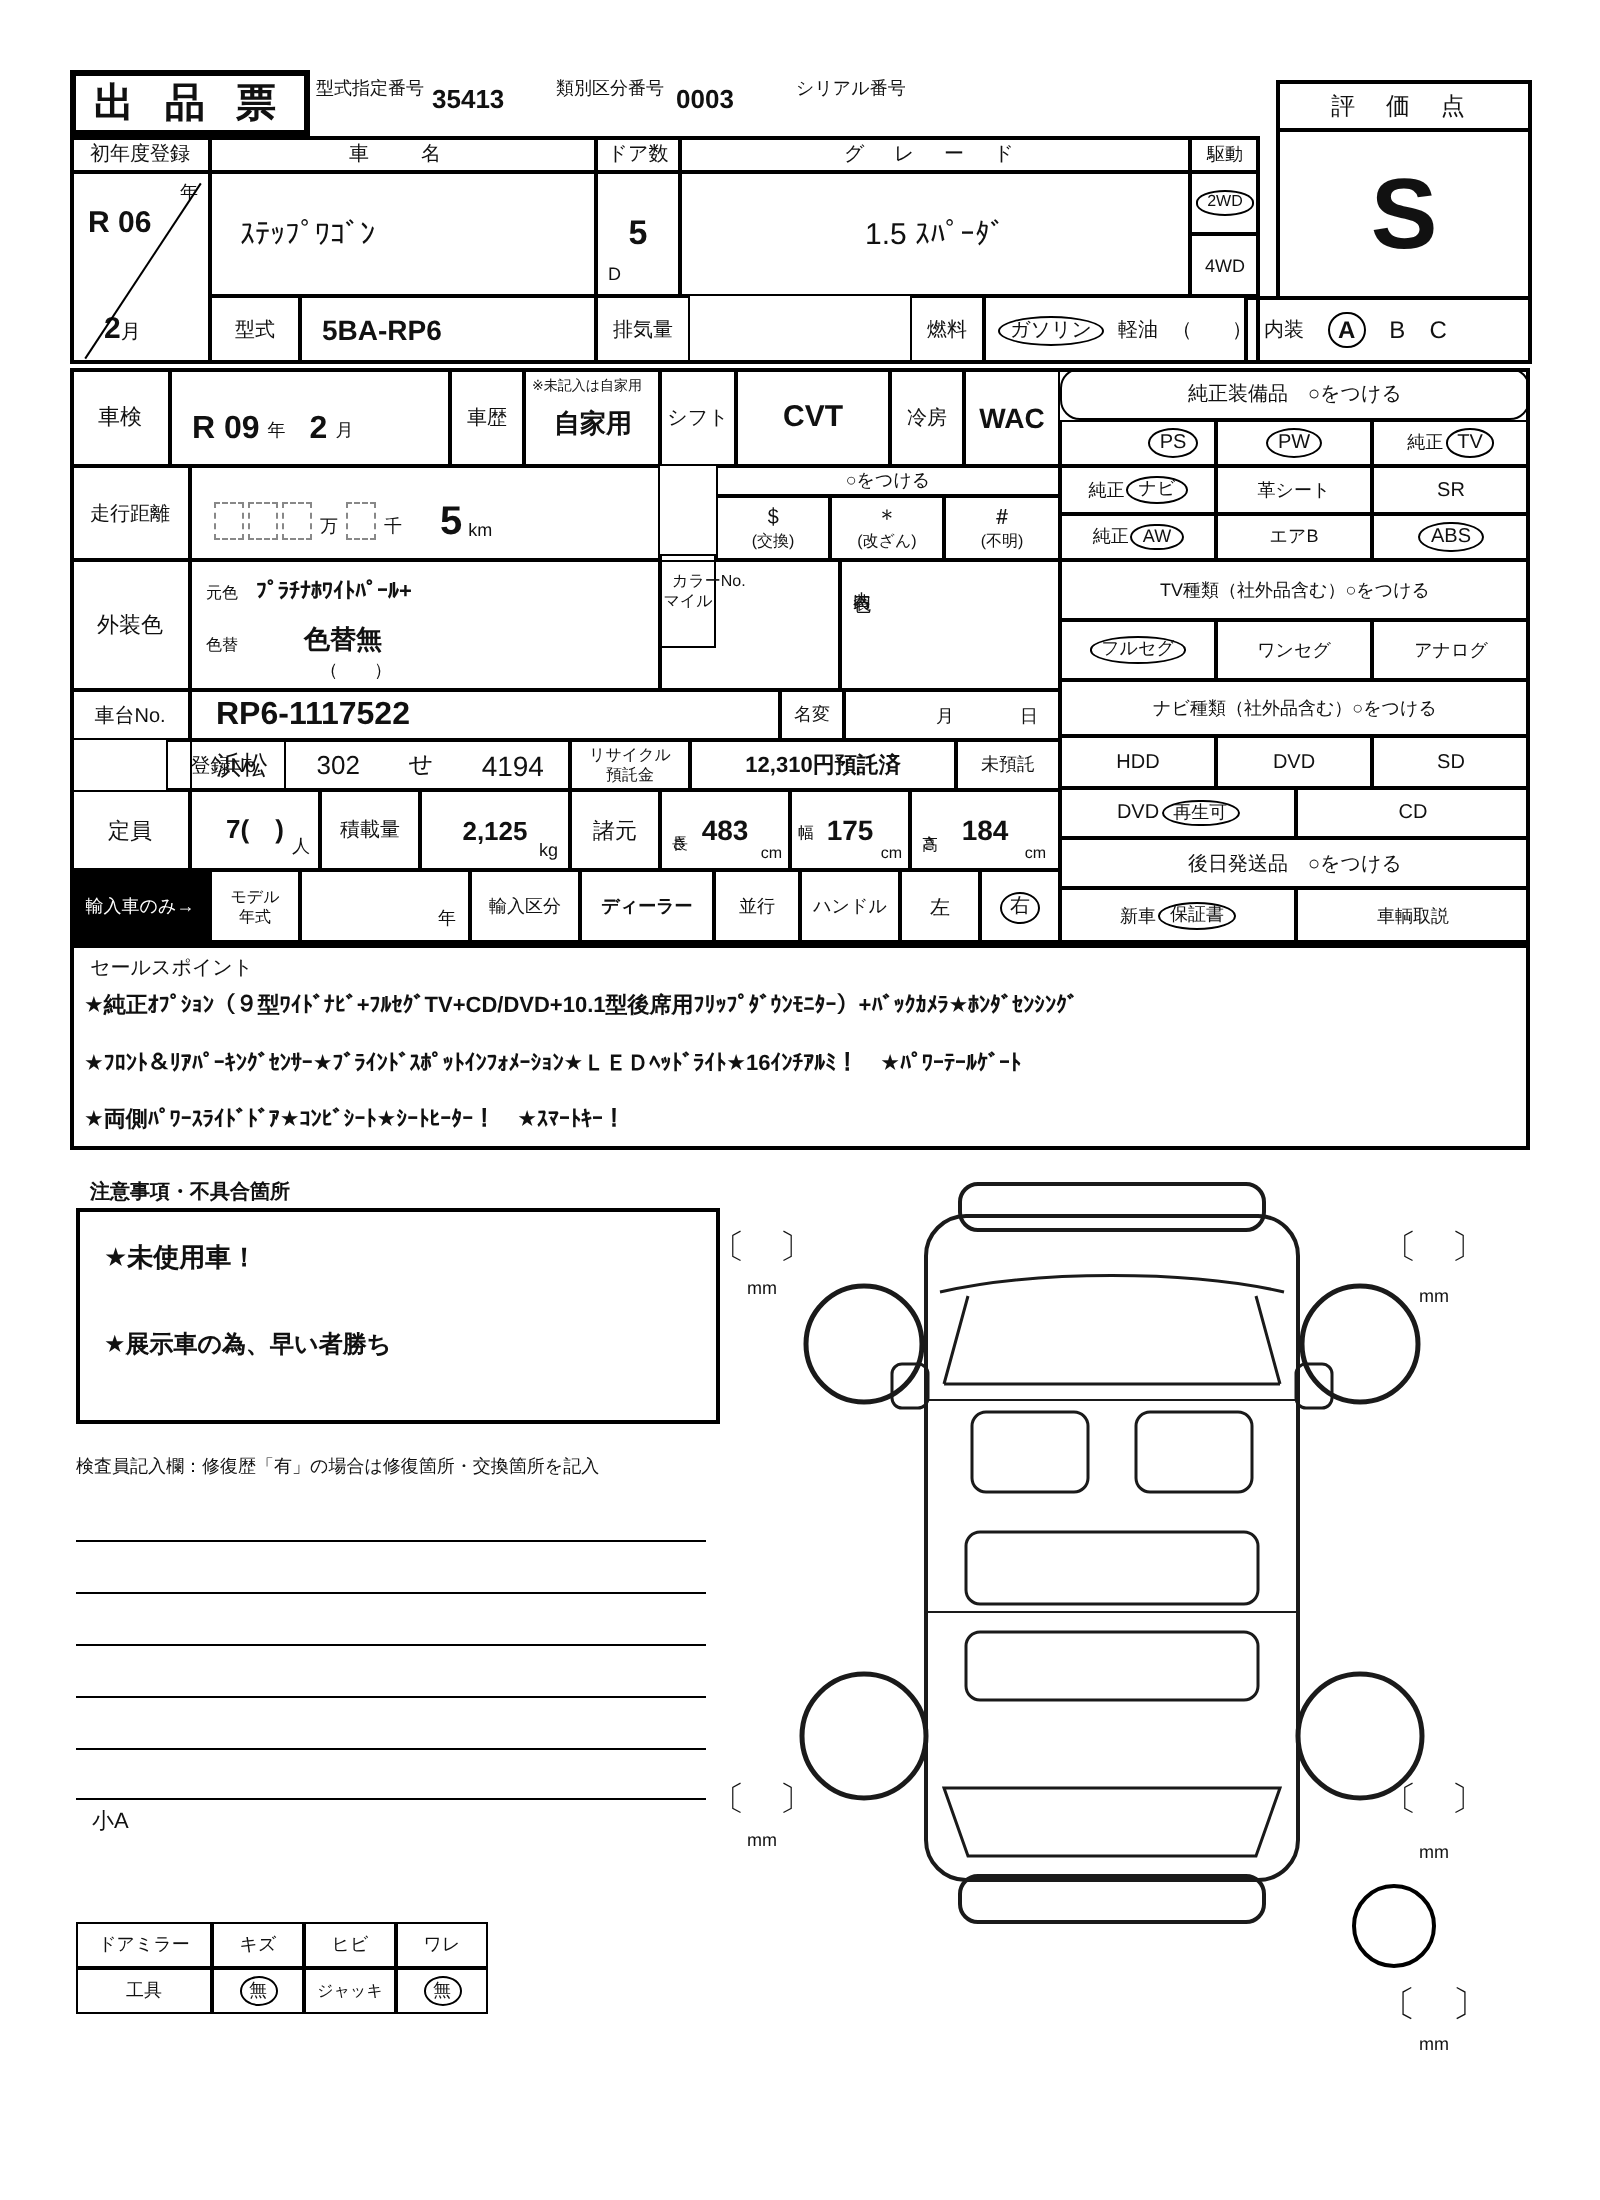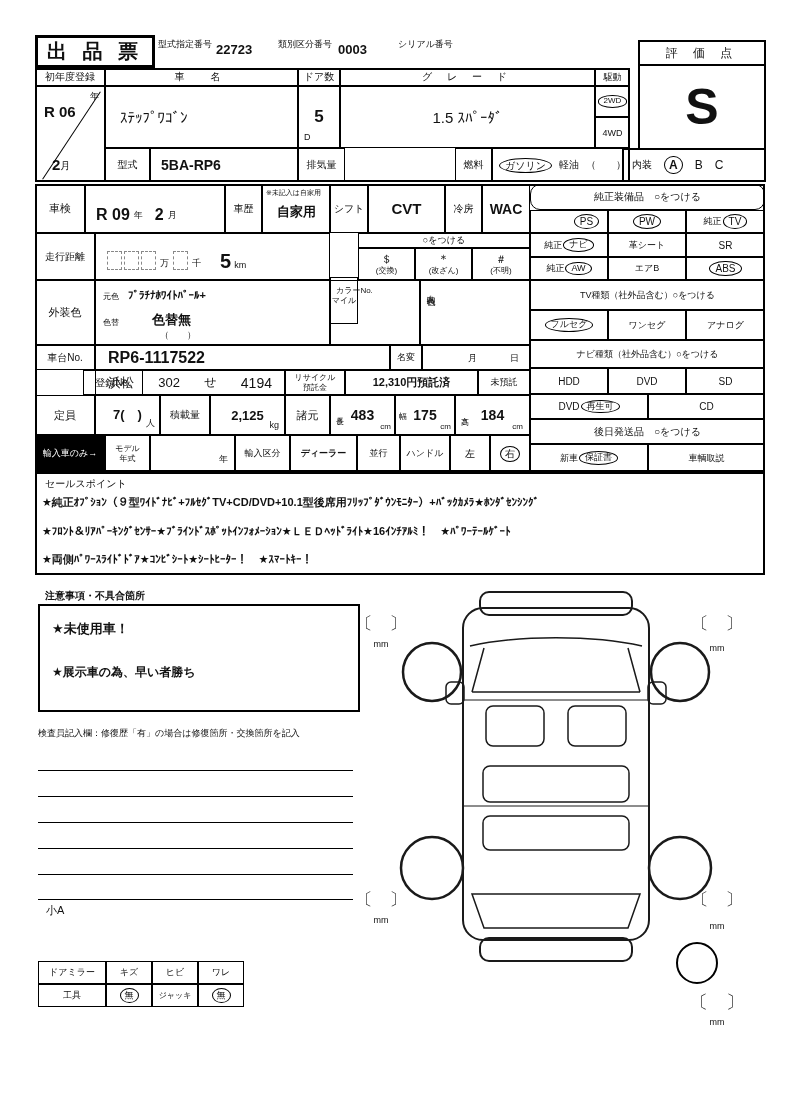--- a/index.html
+++ b/index.html
@@ -25,21 +25,21 @@
   .f17{font-size:17px}.f18{font-size:18px}.f20{font-size:20px}.f50{font-size:50px}
   svg{display:block}
 </style>
 </head>
 <body>
 
 <div class="sheet">
 
   <div class="c bd3 fx f20 b7" style="left:35px;top:35px;width:120px;height:33px;letter-spacing:5px;">出 品 票</div>
   <div class="c f9" style="left:158px;top:38px;">型式指定番号</div>
-  <div class="c f13 b7" style="left:216px;top:42px;">22723</div>
+  <div class="c f13 b7" style="left:216px;top:42px;">35413</div>
   <div class="c f9" style="left:278px;top:38px;">類別区分番号</div>
   <div class="c f13 b7" style="left:338px;top:42px;">0003</div>
   <div class="c f9" style="left:398px;top:38px;">シリアル番号</div>
 
   <div class="c bd2 fx f12" style="left:638px;top:40px;width:128px;height:26px;letter-spacing:6px;">評 価 点</div>
   <div class="c bd2 fx f50 b7" style="left:638px;top:64px;width:128px;height:86px;">S</div>
   <div class="c bd2 fl" style="left:622px;top:148px;width:144px;height:34px;padding-left:8px;gap:12px;">
     <span class="f10">内装</span>
     <span class="circ1 f12 b6">A</span>
     <span class="f12">B</span>

